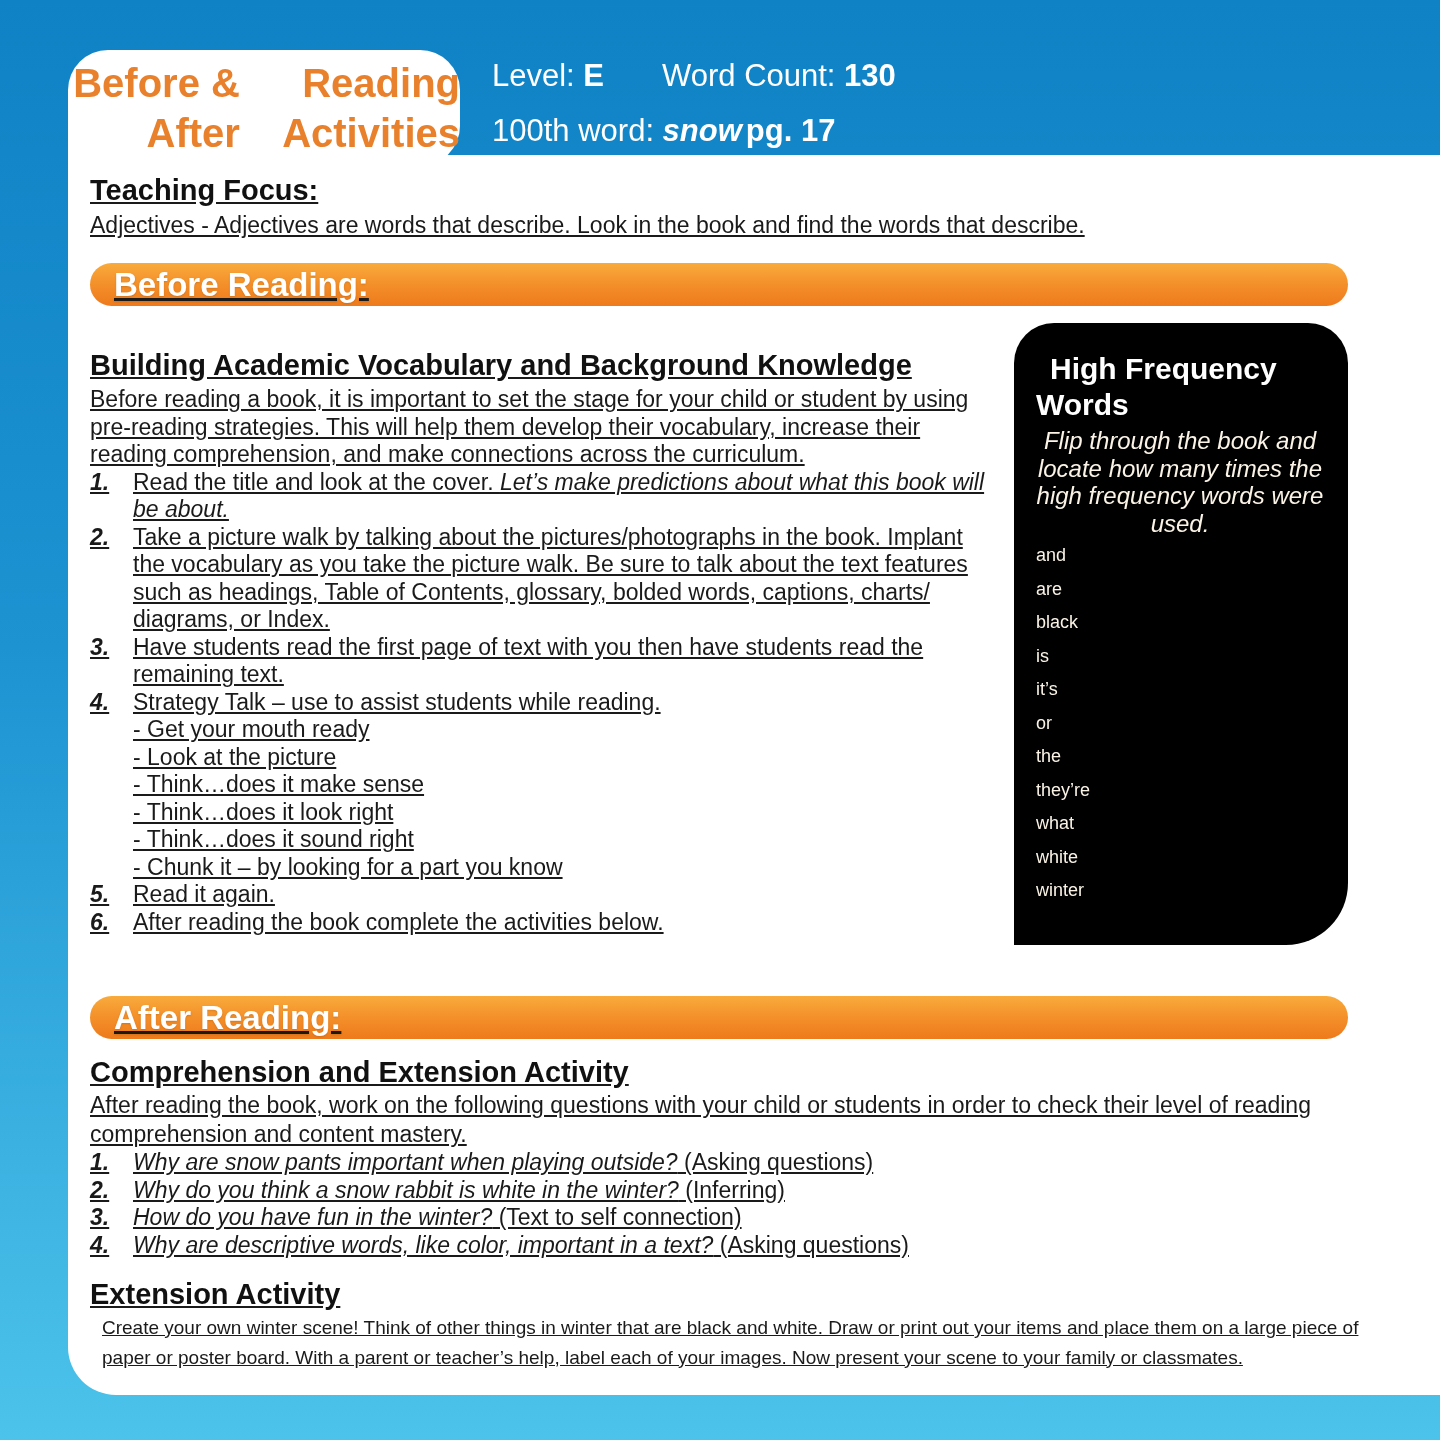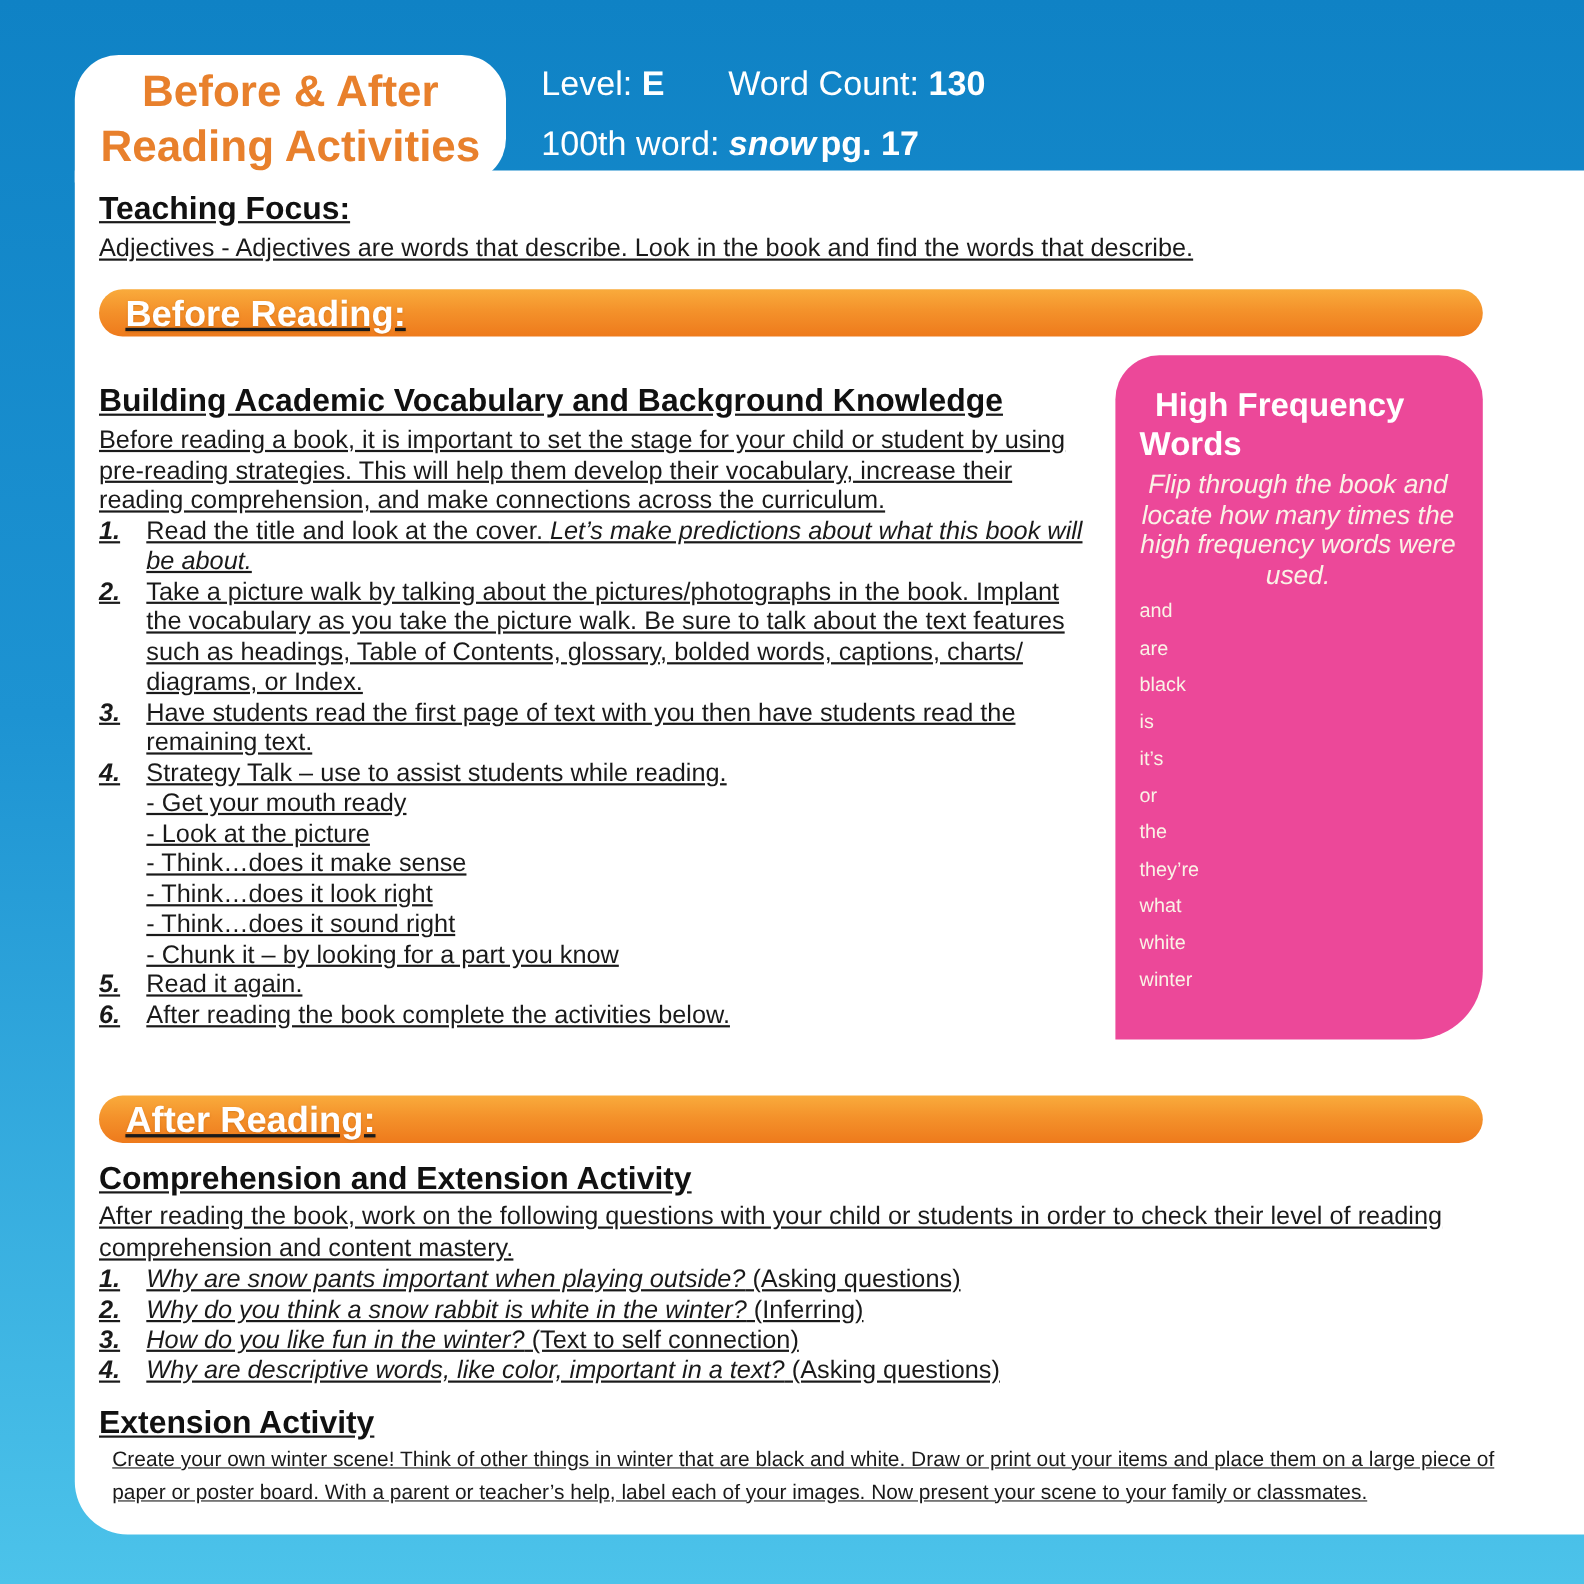--- a/index.html
+++ b/index.html
@@ -11,22 +11,23 @@
     position:relative;overflow:hidden;
   }
   .panel{
     position:absolute;left:68px;top:155px;right:0;bottom:45px;
     background:#ffffff;border-radius:0 0 0 48px;
     padding:14px 0 0 22px;box-sizing:border-box;text-decoration:underline;
   }
   .title-card{
     position:absolute;left:68px;top:50px;width:392px;height:116px;
     background:#ffffff;border-radius:40px 40px 40px 0;
-    display:flex;flex-direction:column;justify-content:center;align-items:center;
+    display:flex;flex-direction:row;justify-content:center;align-items:center;
     z-index:3;
+    text-align:right;
   }
   .title-card div{
     color:#e8802c;font-weight:bold;font-size:40px;line-height:50px;letter-spacing:0;
   }
   .header-meta{
     position:absolute;left:492px;top:56px;color:#ffffff;font-size:31px;z-index:2;
   }
   .header-meta .meta-line{height:55px;line-height:40px;}
   .header-meta .b{font-weight:bold;}
   .header-meta .i{font-style:italic;}
@@ -54,21 +55,21 @@
   .left-col .intro{margin:0;font-size:23px;line-height:27.5px;}
 
   .li{display:flex;font-size:23px;line-height:27.5px;}
   .li .num{width:43px;flex-shrink:0;font-weight:bold;font-style:italic;}
   .li .li-body{flex:1;}
   .li .em{font-style:italic;}
   .sub{font-size:23px;line-height:27.5px;}
 
   .hfw{
     position:absolute;left:946px;top:168px;width:334px;height:622px;
-    background:#ec4899;border-radius:40px 40px 62px 0;
+    background:#000000;border-radius:40px 40px 62px 0;
     box-sizing:border-box;padding:28px 24px 0 22px;color:#ffffff;
   }
   .hfw-title{font-size:30px;font-weight:bold;line-height:36px;color:#ffffff;}
   .hfw-title .t1{display:block;padding-left:14px;}
   .hfw-title .t2{display:block;}
   .hfw-intro{margin:4px 0 0;font-style:italic;font-size:24px;line-height:27.5px;color:#faf3e6;text-align:center;}
   .hfw-words{margin-top:2px;font-size:18px;line-height:33.5px;color:#faf3e6;}
 
   .after-col{width:1290px;}
   .after-col .intro{margin:2px 0 0;font-size:23px;line-height:29px;}
@@ -172,21 +173,21 @@
     <div class="q">
       <span class="num">1.</span>
       <div><span class="qi">Why are snow pants important when playing outside?</span><span> (Asking questions)</span></div>
     </div>
     <div class="q">
       <span class="num">2.</span>
       <div><span class="qi">Why do you think a snow rabbit is white in the winter?</span><span> (Inferring)</span></div>
     </div>
     <div class="q">
       <span class="num">3.</span>
-      <div><span class="qi">How do you like fun in the winter?</span><span> (Text to self connection)</span></div>
+      <div><span class="qi">How do you have fun in the winter?</span><span> (Text to self connection)</span></div>
     </div>
     <div class="q">
       <span class="num">4.</span>
       <div><span class="qi">Why are descriptive words, like color, important in a text?</span><span> (Asking questions)</span></div>
     </div>
 
     <div class="ext">
       <h2>Extension Activity</h2>
       <p>Create your own winter scene! Think of other things in winter that are black and white. Draw or print out your items and place them on a large piece of paper or poster board. With a parent or teacher’s help, label each of your images. Now present your scene to your family or classmates.</p>
     </div>

